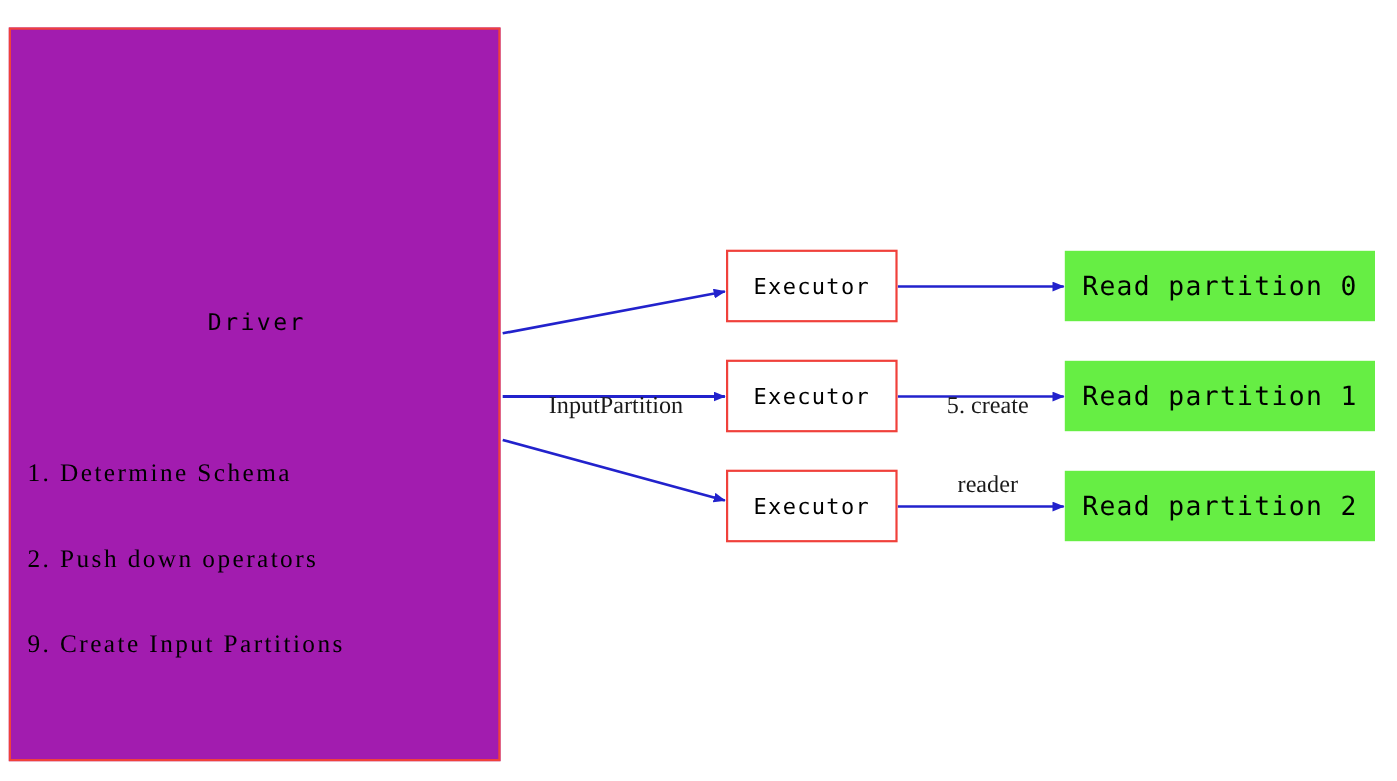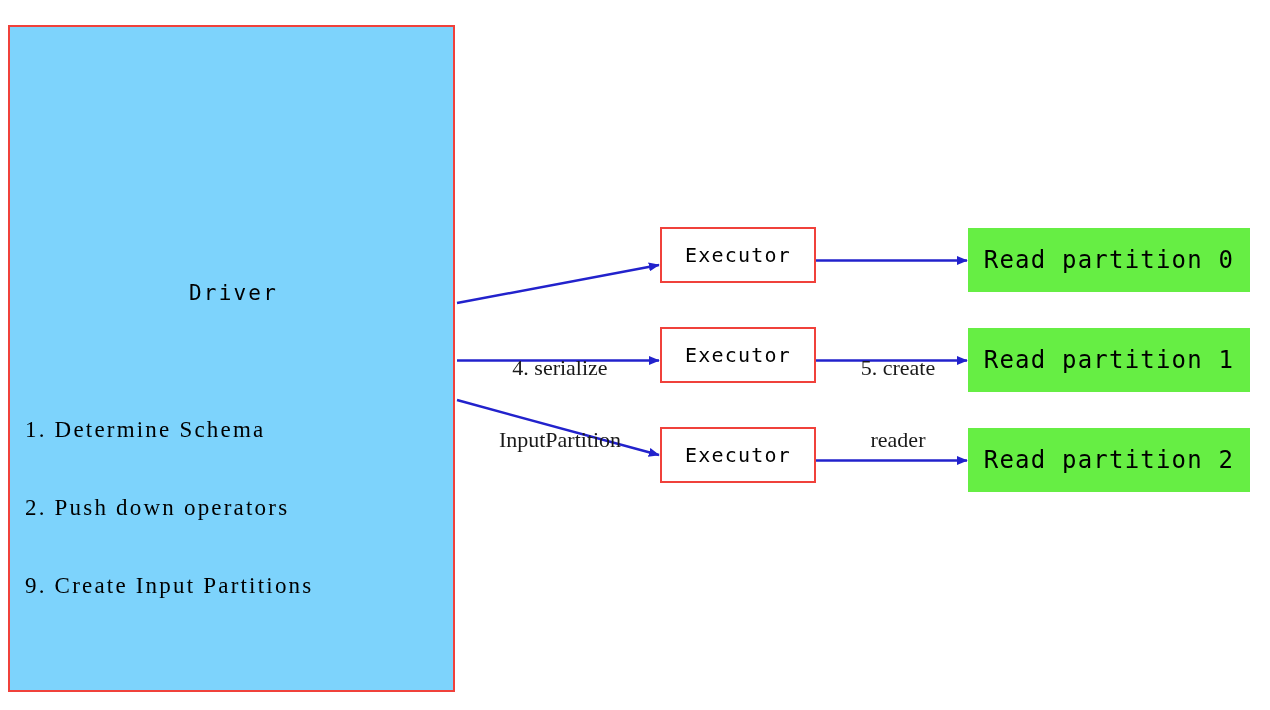--- a/index.html
+++ b/index.html
@@ -25,21 +25,21 @@
 
   
   .driver-box {
     position: absolute;
     left: 8px;
     top: 25px;
     width: 447px;
     height: 667px;
     box-sizing: border-box;
     border: 2px solid #f0413b;
-    background: #7dd3fc;
+    background: #a21caf;
     padding-left: 40px;
   }
   .driver-title {
     position: absolute;
     left: 0;
     top: 254px;
     width: 447px;
     text-align: center;
     font-family: "DejaVu Sans Mono", "Liberation Mono", monospace;
     font-size: 21px;
@@ -58,21 +58,21 @@
     line-height: 26px;
     color: #000000;
     white-space: pre;
   }
   .driver-steps div { white-space: pre; }
 
   
   .exec-box {
     position: absolute;
     width: 156px;
-    height: 56px;
+    height: 66px;
     box-sizing: border-box;
     border: 2px solid #f0413b;
     background: #ffffff;
   }
   .exec-label {
     position: absolute;
     left: 0;
     width: 100%;
     top: 50%;
     transform: translateY(-50%);
@@ -181,21 +181,20 @@
 
   <div class="part-box" style="left:968px; top:328px;">
     <div class="part-label">Read partition 1</div>
   </div>
 
   <div class="part-box" style="left:968px; top:428px;">
     <div class="part-label">Read partition 2</div>
   </div>
 
   <div class="edge-label" id="label-serialize">
-    <div>4. serialize</div>
     <div>InputPartition</div>
   </div>
 
   <div class="edge-label" id="label-createreader">
     <div>5. create</div>
     <div>reader</div>
   </div>
 
 </div>
 

